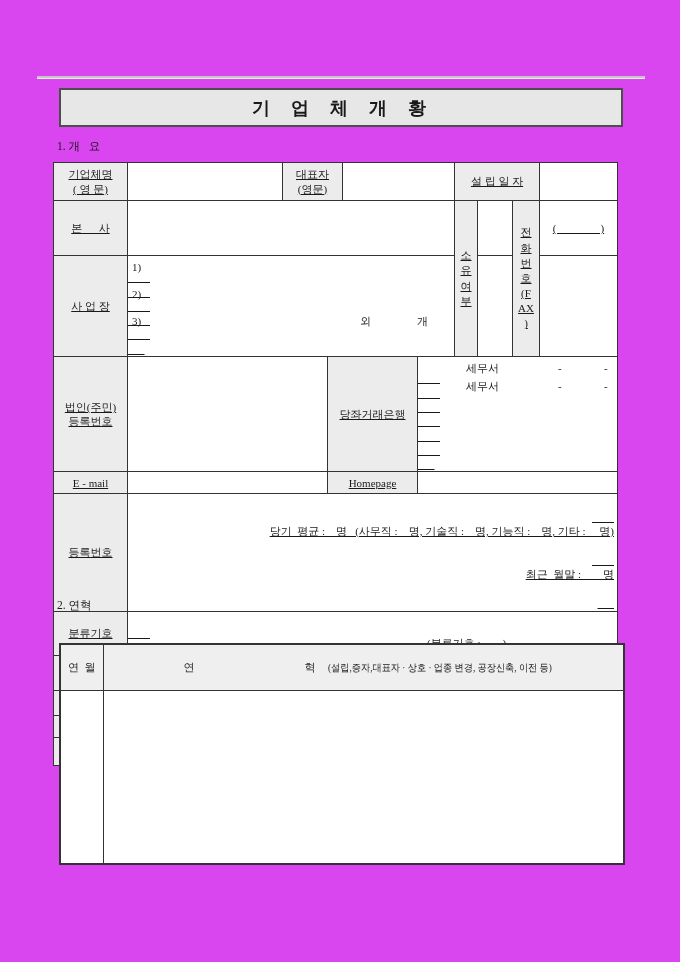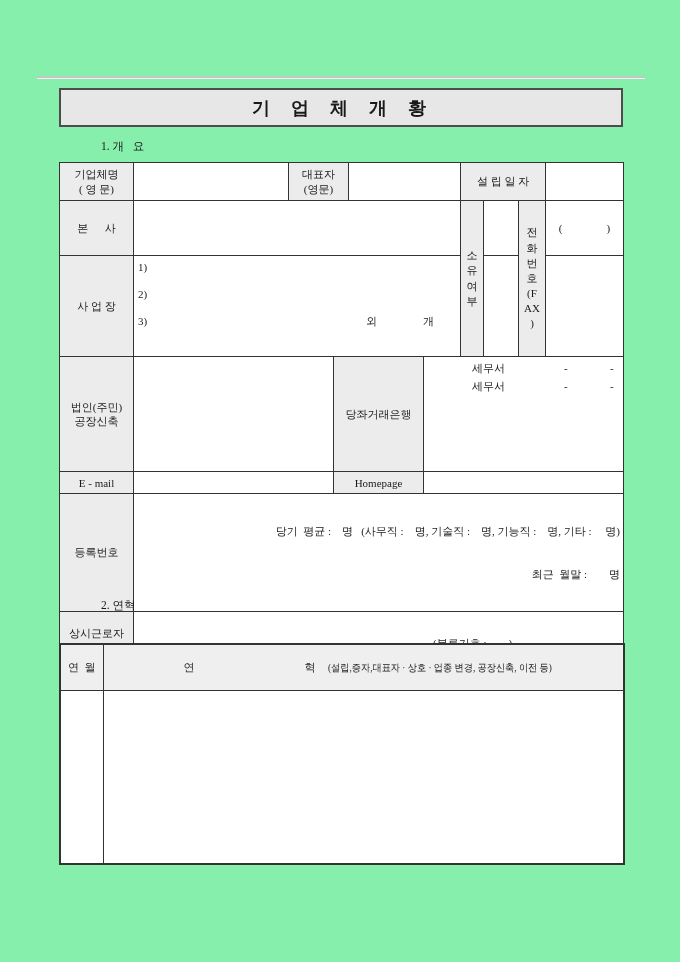--- a/index.html
+++ b/index.html
@@ -1,40 +1,40 @@
 <!DOCTYPE html>
 <html><head>
 <meta charset="utf-8">
 <style>
   html,body { margin:0; padding:0; }
   body {
     width:680px; height:962px; background:#ffffff;
     font-family:"Liberation Serif","DejaVu Serif",serif;
     color:#1a1a1a;
   }
-  .page { position:relative; width:680px; height:962px; overflow:hidden; background:#86efac; }
+  .page { position:relative; width:680px; height:962px; overflow:hidden; background:#d946ef; }
 
   .top-sep { position:absolute; left:37px; top:76px; width:608px; height:2px; background:#c6c6c6; border-bottom:1px solid #efefef; }
 
   .title-box {
     position:absolute; left:59px; top:88px; width:560px; height:35px;
     background:#e7e7e7; border:2px solid #4d4d4d;
     display:flex; align-items:center; justify-content:center;
   }
   .title-box .t { font-size:18px; font-weight:bold; letter-spacing:4px; white-space:pre; }
 
-  .sec-head { position:absolute; font-size:11.5px; white-space:pre;margin-left:44px; }
+  .sec-head { position:absolute; font-size:11.5px; white-space:pre; }
   .sec1 { left:57px; top:139px; }
   .sec2 { left:57px; top:598px;text-align:right; }
 
   table { border-collapse:collapse; table-layout:fixed; }
   td { border:1px solid #333; padding:1px 3px; font-size:11px; line-height:1.3;
        overflow:hidden; white-space:pre-wrap; vertical-align:middle; }
 
-  .main { position:absolute; left:59px; top:162px; width:564px; }
+  .main { position:absolute; left:53px; top:162px; width:564px;text-decoration:underline; }
   .hist { position:absolute; left:59px; top:643px; width:564px; border:2px solid #333; }
 
   .lbl { background:#ececec; text-align:center; }
   .val { background:#ffffff; }
   .center { text-align:center; }
   .leftal { text-align:right; }
   .vert { line-height:1.38; padding:0 1px; text-align:center; }
 
   .rel { position:relative; padding:0; }
   .rel span, .rel .ln { position:absolute; font-size:11px; white-space:pre; }
@@ -128,21 +128,21 @@
         <span class="sites-s2">2)</span>
         <span class="sites-s3">3)</span>
         <span class="sites-e1">외</span>
         <span class="sites-e2">개</span>
       </td>
       <td class="val"></td>
       <td class="val"></td>
     </tr>
     <tr style="height:42px">
       <td class="lbl">법인(주민)
-공장신축</td>
+등록번호</td>
       <td class="val" colspan="2"></td>
       <td class="lbl" colspan="2">당좌거래은행</td>
       <td class="val rel" colspan="5">
         <span class="tax-t1">세무서</span>
         <span class="tax-d1">-</span>
         <span class="tax-d2">-</span>
         <span class="tax-t2">세무서</span>
         <span class="tax-d3">-</span>
         <span class="tax-d4">-</span>
       </td>
@@ -154,21 +154,21 @@
       <td class="val" colspan="5"></td>
     </tr>
     <tr style="height:33px">
       <td class="lbl">등록번호</td>
       <td class="val leftal emp-cell" colspan="9">
         <div>당기  평균 :    명   (사무직 :    명, 기술직 :    명, 기능직 :    명, 기타 :     명)</div>
         <div>최근  월말 :        명</div>
       </td>
     </tr>
     <tr style="height:38px">
-      <td class="lbl">상시근로자</td>
+      <td class="lbl">분류기호</td>
       <td class="val rel" colspan="9">
         <span class="ind-note">(분류기호 :        )</span>
       </td>
     </tr>
     <tr style="height:35px">
       <td class="lbl">주 요 제 품
 (상품,용역)</td>
       <td class="val" colspan="2"></td>
       <td class="lbl" colspan="2" rowspan="2">용도 및 특성</td>
       <td class="val" colspan="5" rowspan="2"></td>

